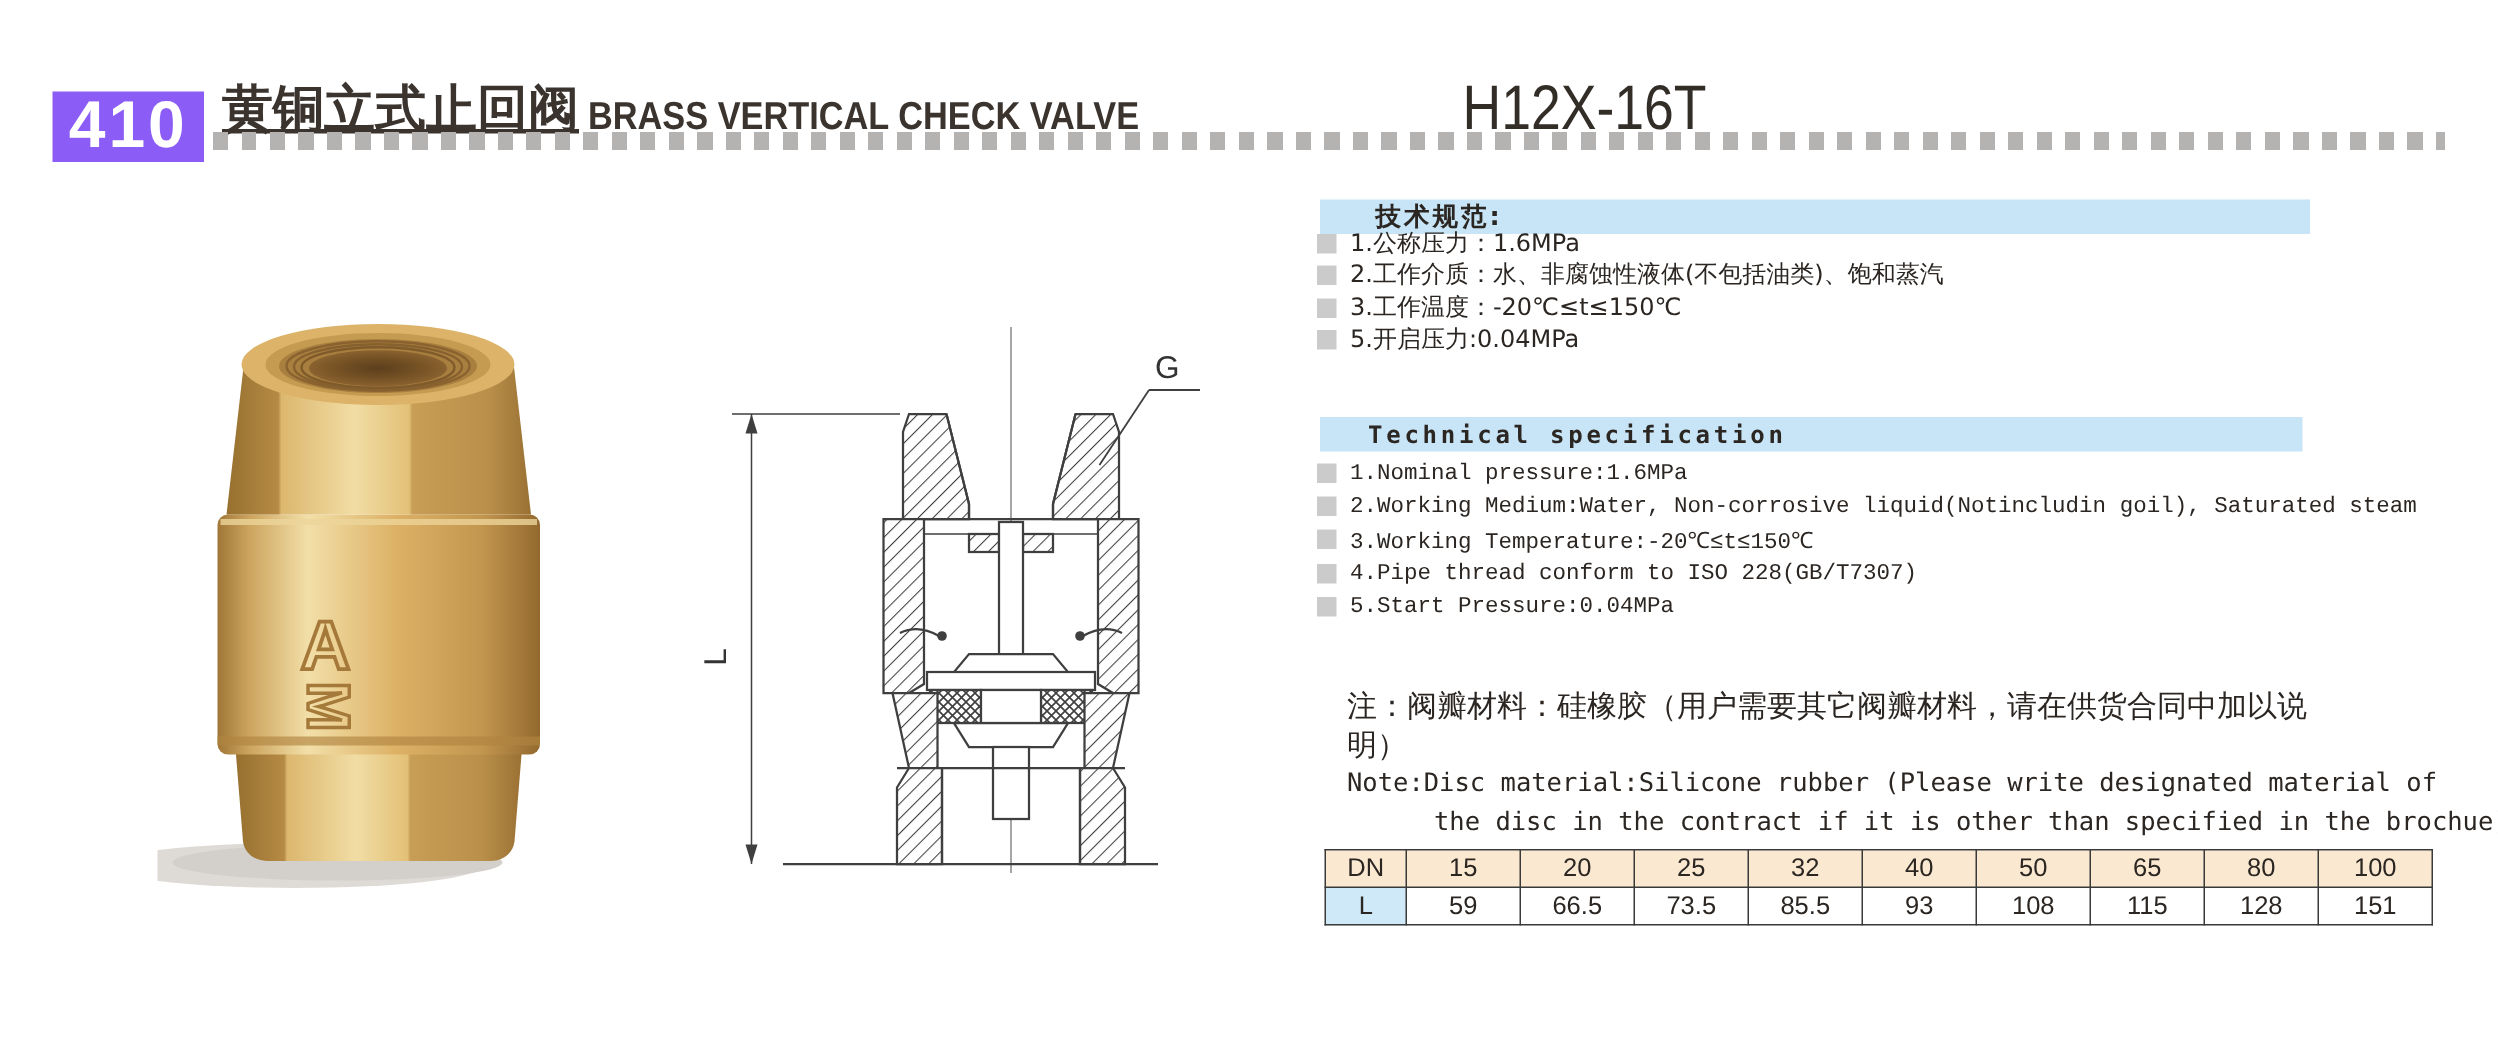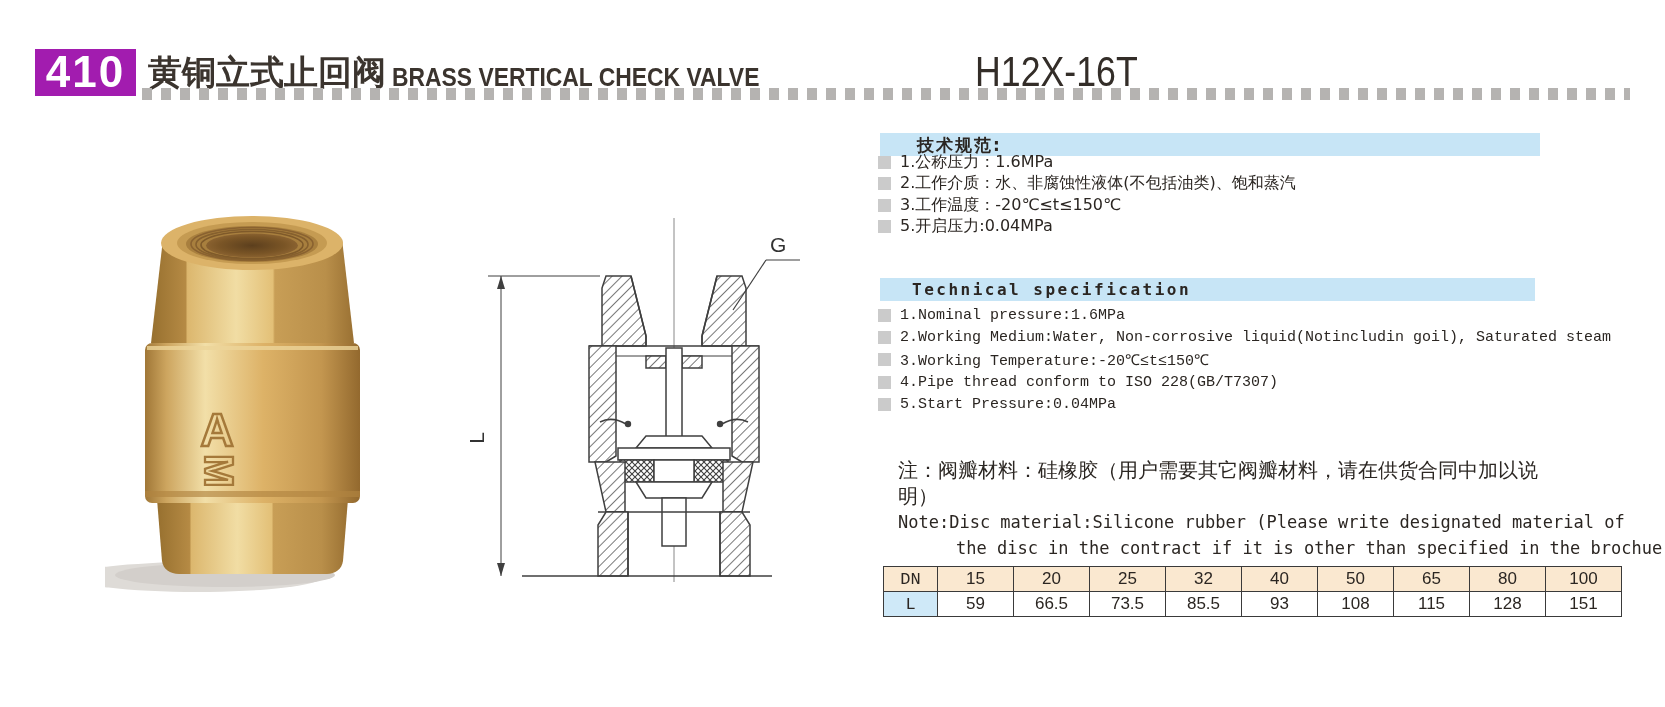--- a/index.html
+++ b/index.html
@@ -1,23 +1,23 @@
 <!DOCTYPE html>
 <html><head>
 <meta charset="utf-8">
 <style>
   html,body{margin:0;padding:0;background:#ffffff;}
   .page{position:relative;width:1665px;height:707px;background:#fff;overflow:hidden;
         font-family:"DejaVu Sans", sans-serif;color:#2b2622;}
 
   
-  .num-box{position:absolute;left:35px;top:49px;width:101px;height:47px;background:#a21caf;
+  .num-box{position:absolute;left:35px;top:61px;width:101px;height:47px;background:#8b5cf6;
            color:#fff;font-size:44px;font-weight:bold;text-align:center;line-height:46px;
            font-family:"Liberation Sans", sans-serif;letter-spacing:2px;}
-  .title-cn{position:absolute;left:148px;top:50px;font-size:34px;font-weight:bold;color:#3b342e;}
+  .title-cn{position:absolute;left:148px;top:50px;font-size:34px;font-weight:bold;color:#3b342e;text-decoration:underline;}
   .title-en{position:absolute;left:392px;top:62px;font-size:26px;font-weight:600;color:#3b342e;
             font-family:"Liberation Sans", sans-serif;transform:scaleX(.88);transform-origin:left;}
   .model{position:absolute;left:975px;top:48px;font-size:42px;font-weight:500;color:#332d28;
          font-family:"Liberation Sans", sans-serif;transform:scaleX(.85);transform-origin:left;}
   .dots{position:absolute;left:142px;top:88px;width:1488px;height:12px;
         background:repeating-linear-gradient(to right,#b5b3b1 0 10px,transparent 10px 19px);}
 
   
   .bar{position:absolute;left:880px;width:623px;height:23px;background:#c7e5f6;
        padding-left:17px;line-height:24px;color:#2b2622;}
@@ -34,21 +34,21 @@
 
   .note{position:absolute;left:898px;top:457px;width:640px;line-height:26px;}
   .note .l1{font-size:20px;}
   .note .l2{font-size:17px;font-family:"DejaVu Sans Mono", monospace;white-space:nowrap;}
   .note .l3{font-size:17px;font-family:"DejaVu Sans Mono", monospace;padding-left:58px;white-space:nowrap;}
 
   
   table.dims{position:absolute;left:883px;top:566px;border-collapse:collapse;
              font-family:"Liberation Sans", sans-serif;font-size:17px;}
   table.dims td{border:1.5px solid #3a3a3a;text-align:center;height:24px;padding:0;}
-  table.dims td.c0{width:53px;font-family:Liberation Mono, monospace;}
+  table.dims td.c0{width:53px;}
   table.dims td.cn2{width:75px;}
   table.dims tr.hdr td{background:#fae8d0;}
   table.dims td.lcell{background:#cfe9f8;}
 
   
   .photo{position:absolute;left:105px;top:203px;width:295px;height:395px;}
   .draw{position:absolute;left:440px;top:210px;width:365px;height:380px;}
   svg{display:block;}
 </style>
 </head>

